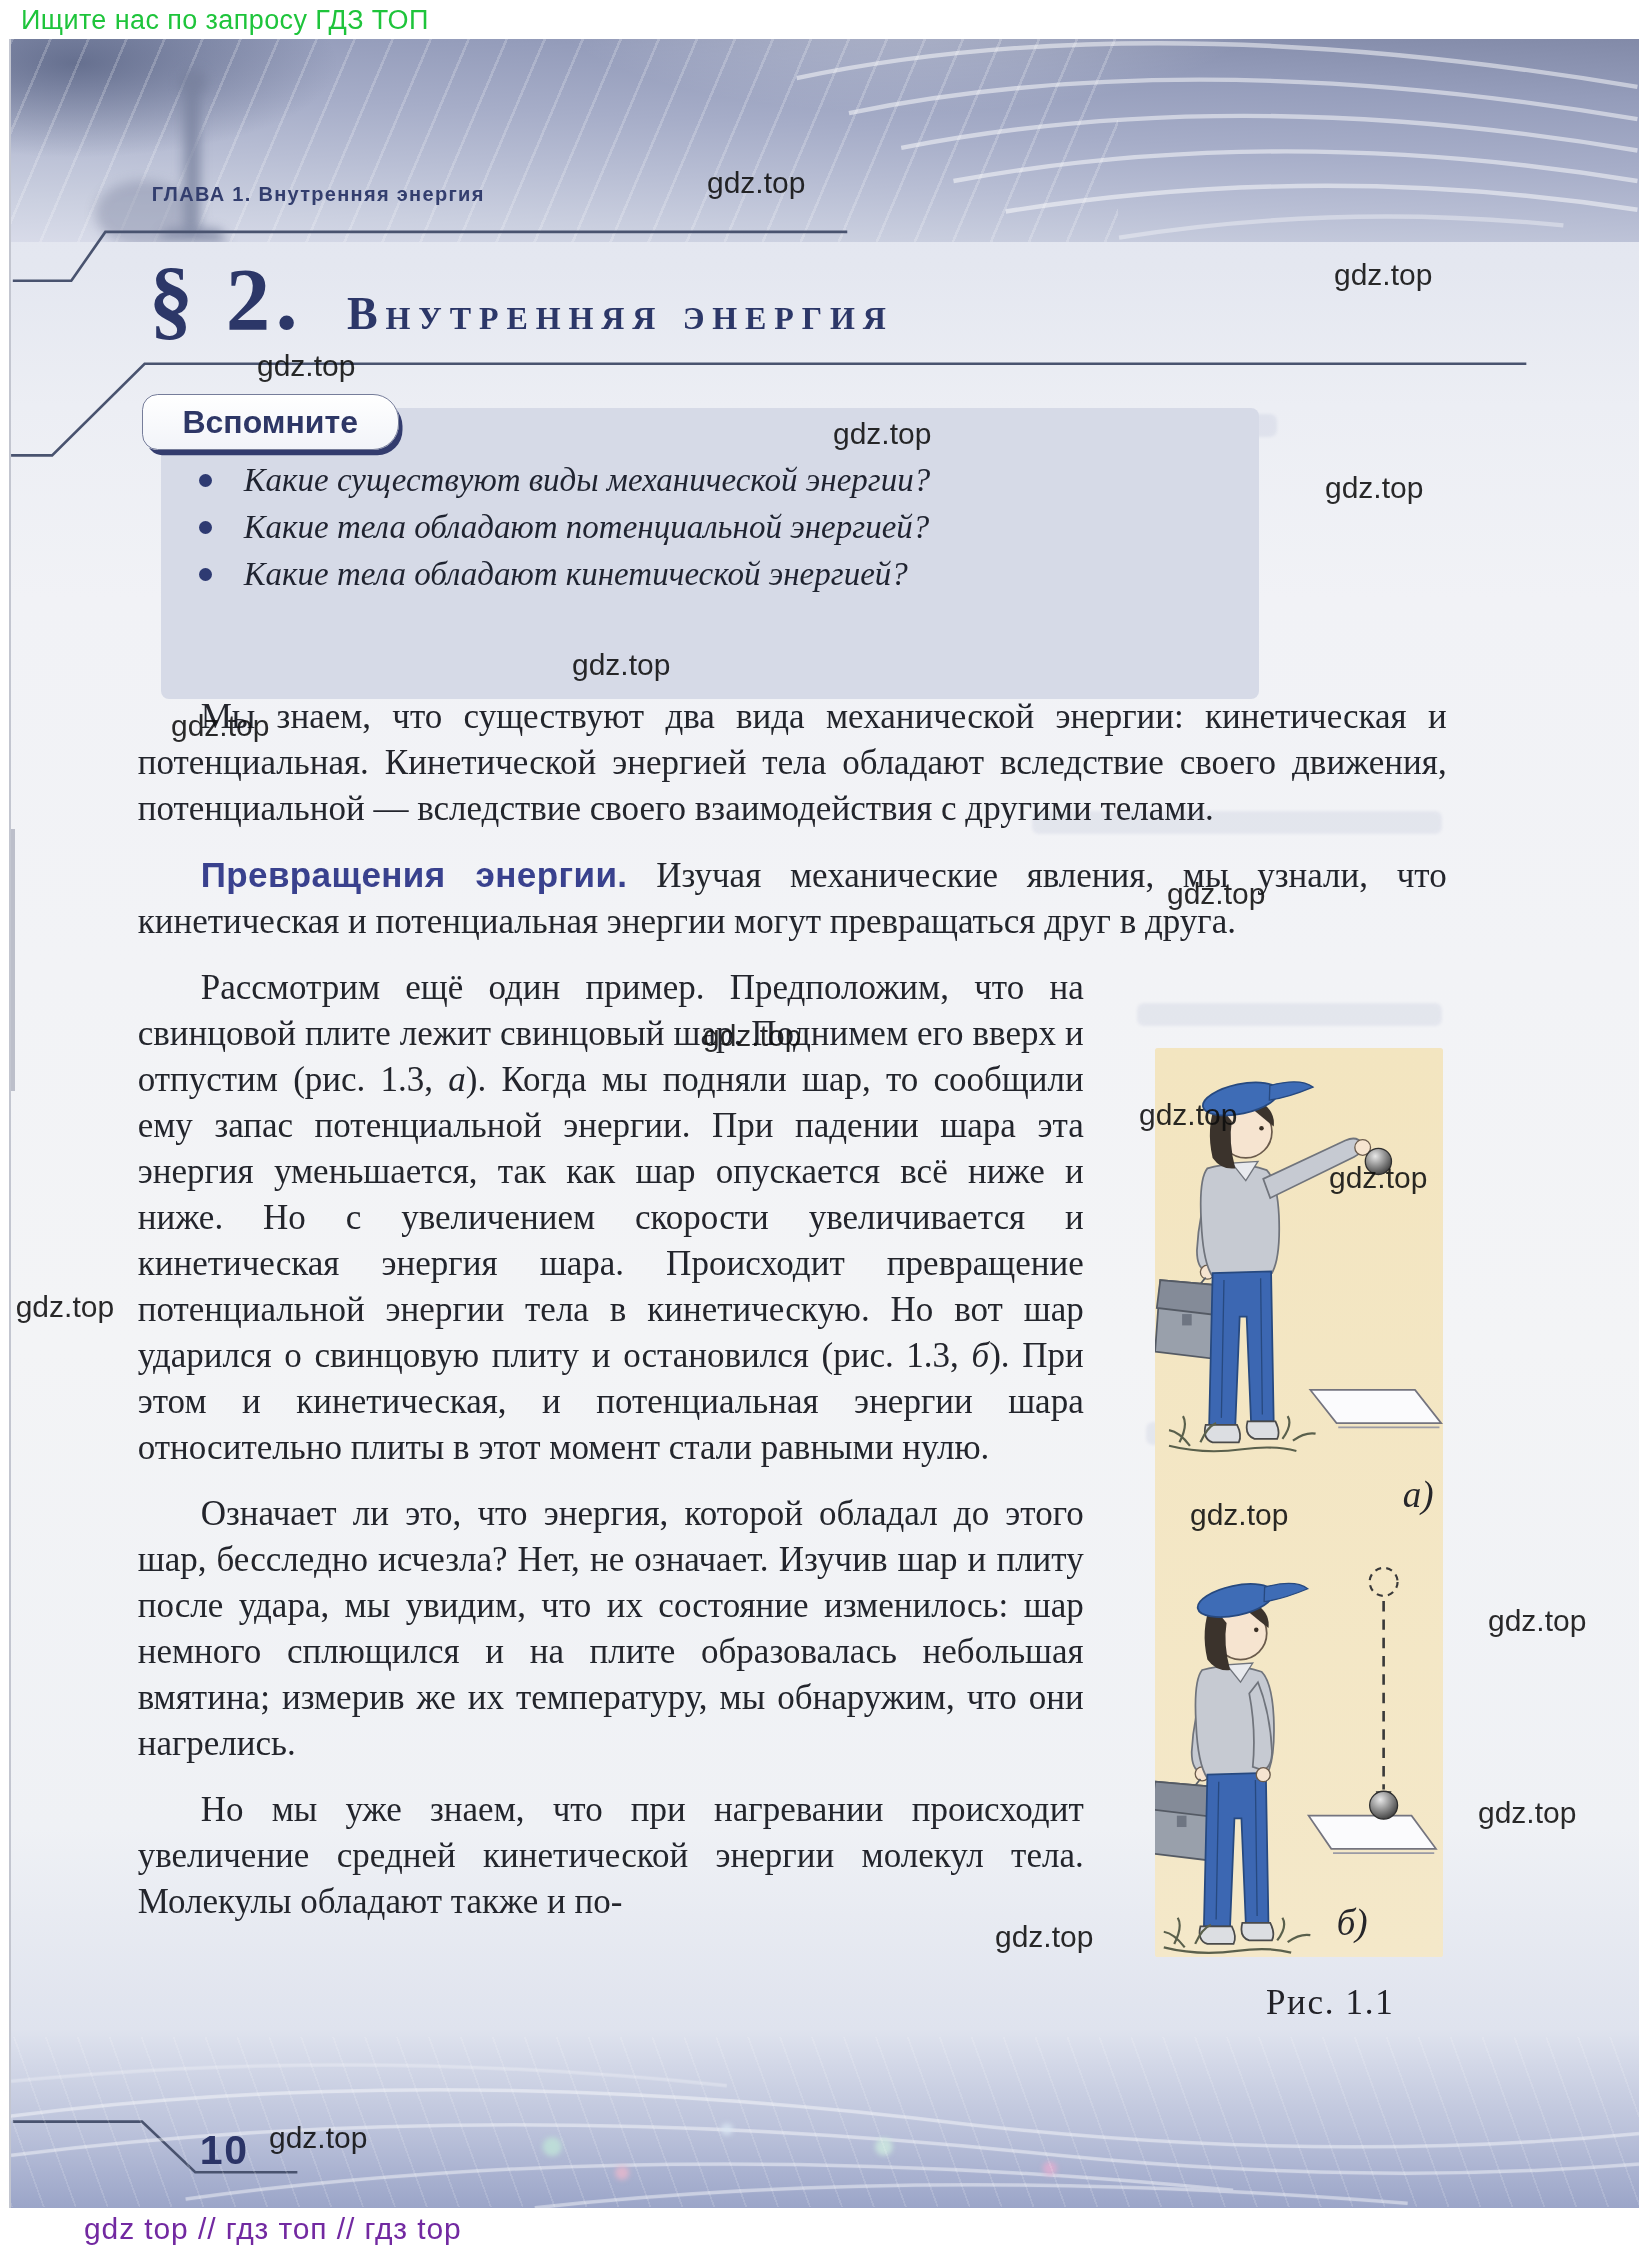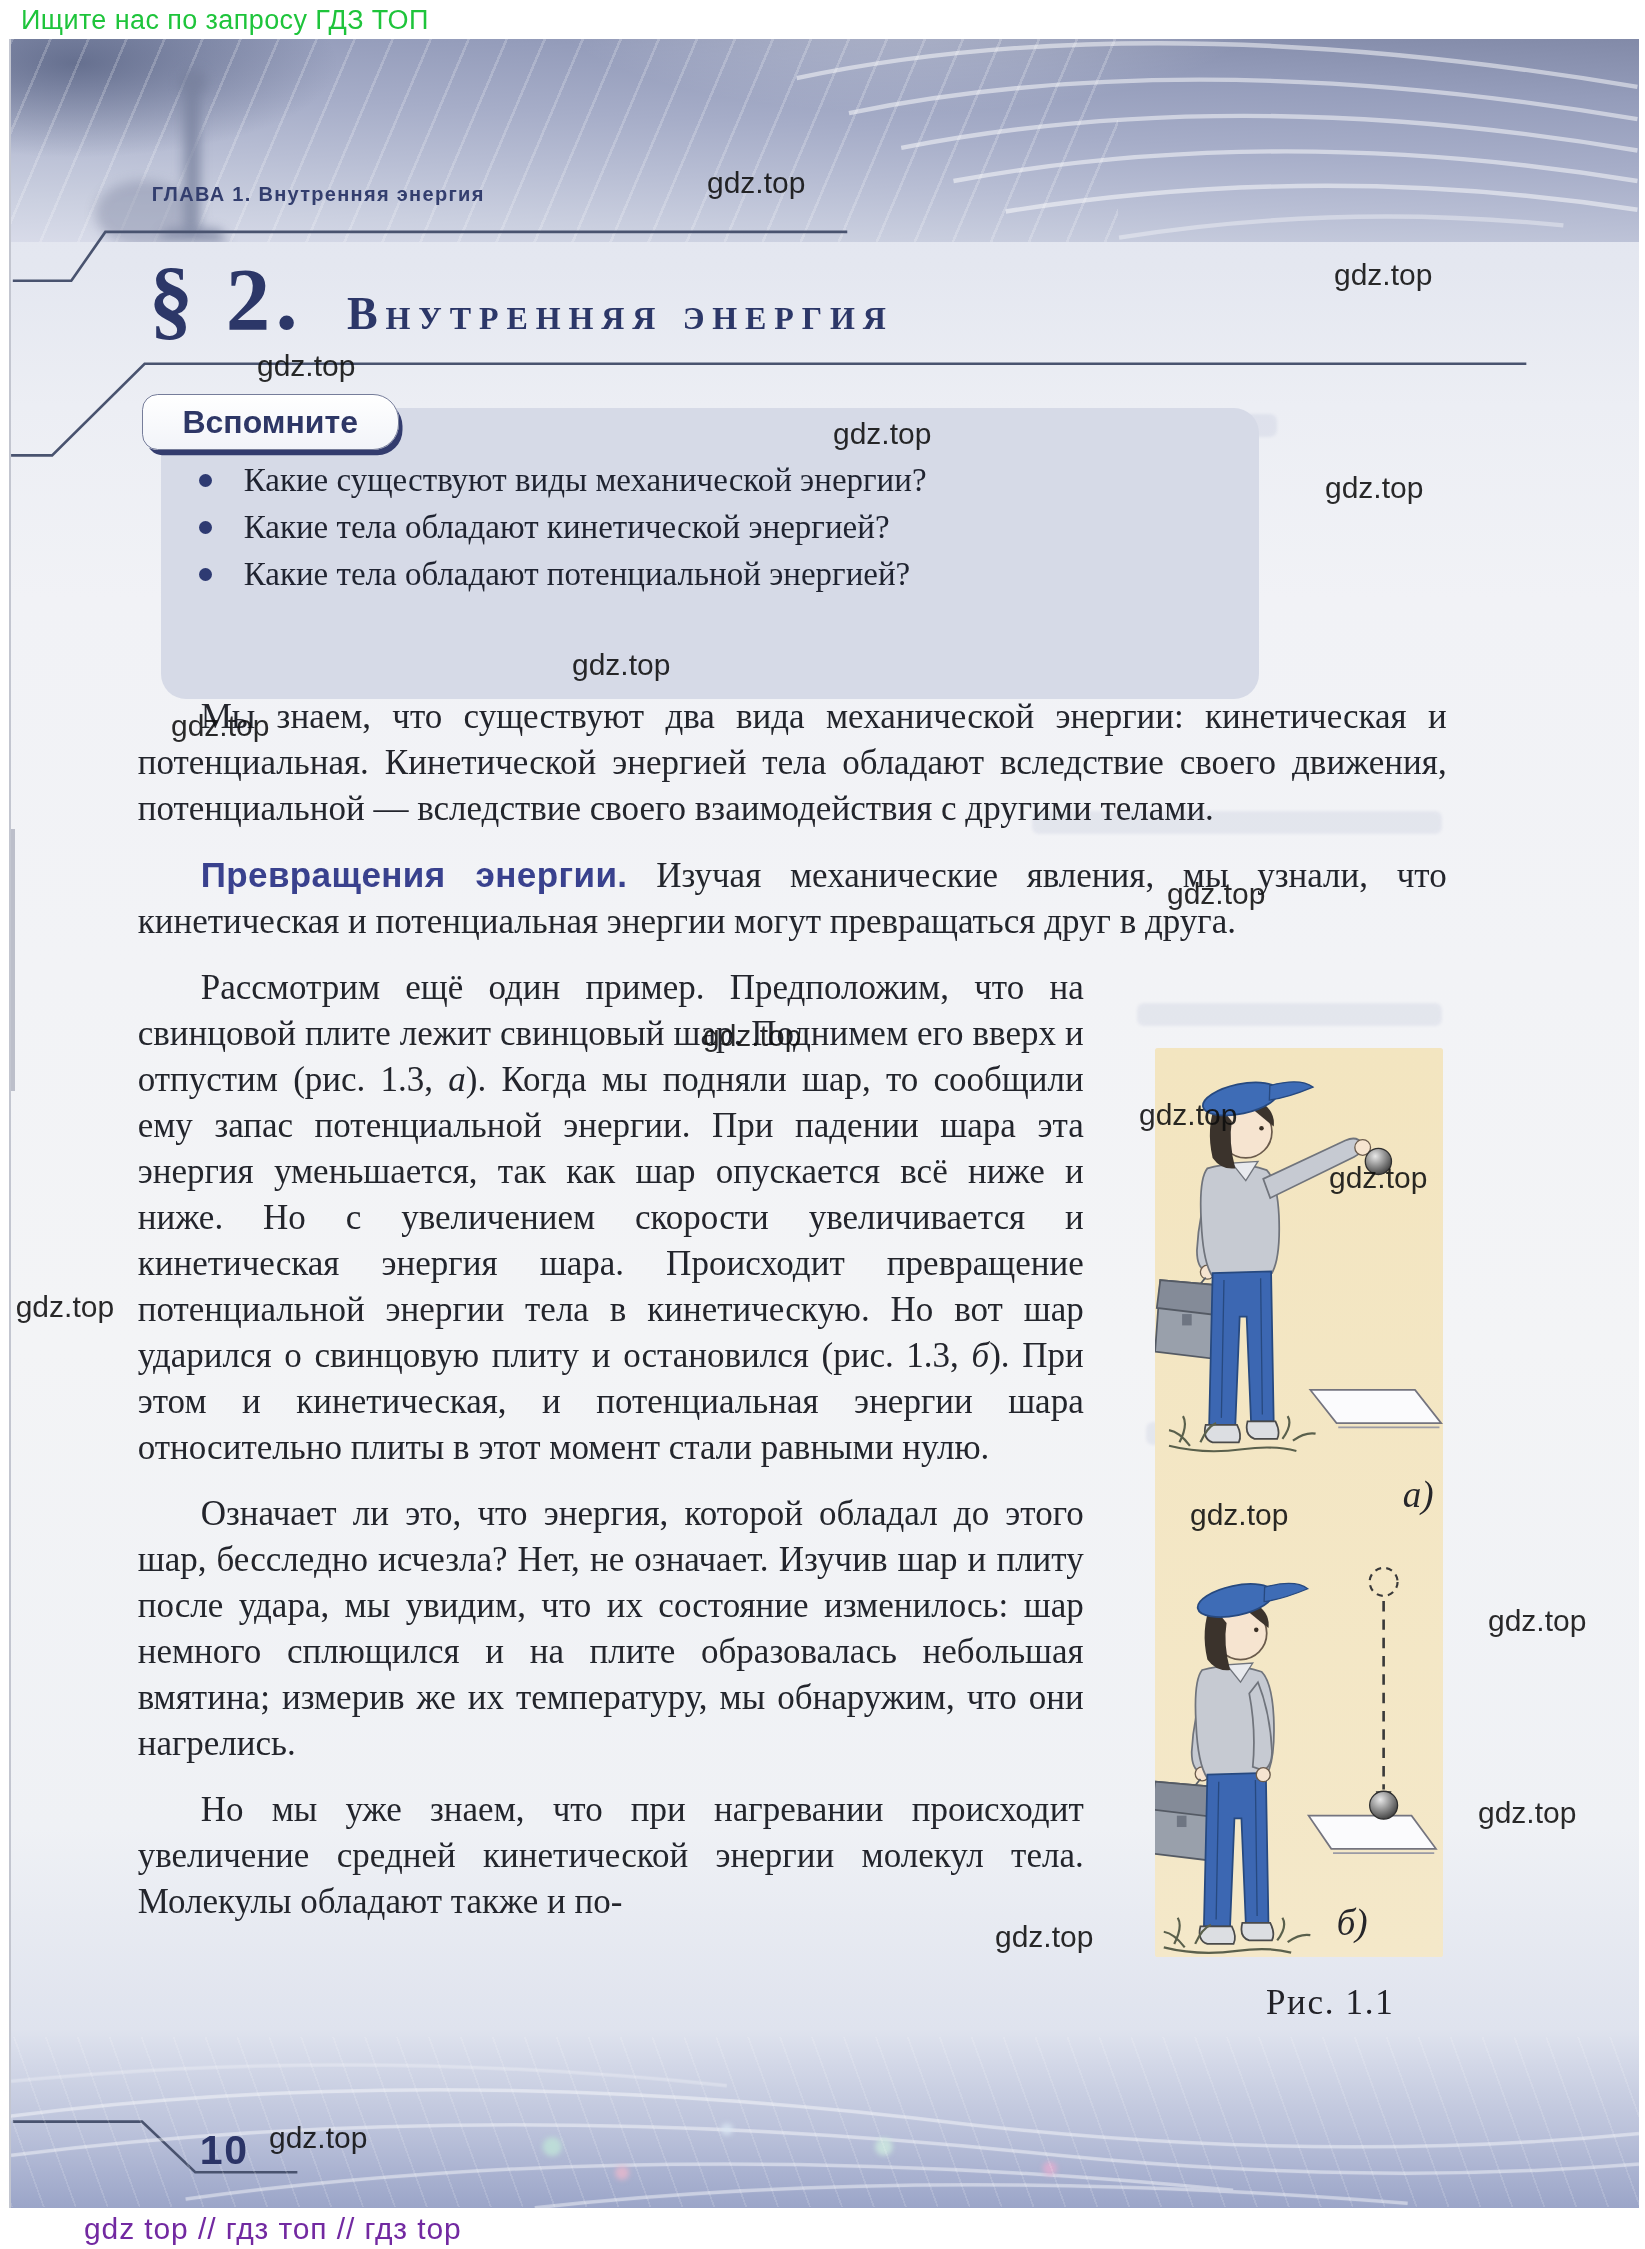--- a/index.html
+++ b/index.html
@@ -43,21 +43,21 @@
   svg.lines path{fill:none;stroke:#49536f;stroke-width:3;}
 
   
   .badge{position:absolute;left:131px;top:355px;width:255px;height:54px;
     background:linear-gradient(180deg,#ffffff,#f2f4f9);
     border:1.7px solid #767d9a;border-radius:15.7px 26px 26px 15.7px;
     box-shadow:4.4px 6.1px 0 -0.9px #333c6e;
     display:flex;align-items:center;justify-content:center;z-index:4;
     font-family:"Liberation Sans",sans-serif;font-weight:bold;font-size:32px;color:#2e3766;}
   .recall-box{position:absolute;left:150px;top:369px;width:1098px;height:291px;
-    background:#d6dae7;border-radius:25px;z-index:2;}
+    background:#d6dae7;border-radius:8px;z-index:2;font-style:italic;}
   .recall-list{list-style:none;margin:49px 35px 0 0;padding:0 26px 0 83px;
     font-size:33px;line-height:47px;color:#1f2330;}
   .recall-list li{position:relative;}
   .recall-list li::before{content:"";position:absolute;left:-45px;top:16.6px;width:13px;height:13px;
     border-radius:50%;background:#2e3a72;}
 
   
   .ghost{position:absolute;border-radius:7px;background:#5a6aa0;opacity:.09;filter:blur(1.7px);}
 
   
@@ -141,22 +141,22 @@
 
     <div class="chapter">ГЛАВА 1. Внутренняя энергия</div>
     <div class="title-row">
       <span class="title-marker">§ 2.</span>
       <span class="title-name">Внутренняя энергия</span>
     </div>
 
     <div class="recall-box">
       <ul class="recall-list">
         <li><span>Какие существуют виды механической энергии?</span></li>
+        <li><span>Какие тела обладают потенциальной энергией?</span></li>
         <li><span>Какие тела обладают кинетической энергией?</span></li>
-        <li><span>Какие тела обладают потенциальной энергией?</span></li>
       </ul>
     </div>
     <div class="badge">
       <span>Вспомните</span>
     </div>
 
     <div class="ghost" style="left:515px;top:375px;width:751px;height:23px;"></div>
     <div class="ghost" style="left:559px;top:436px;width:681px;height:21px;"></div>
     <div class="ghost" style="left:1021px;top:772px;width:410px;height:23px;"></div>
     <div class="ghost" style="left:1126px;top:964px;width:305px;height:23px;"></div>

